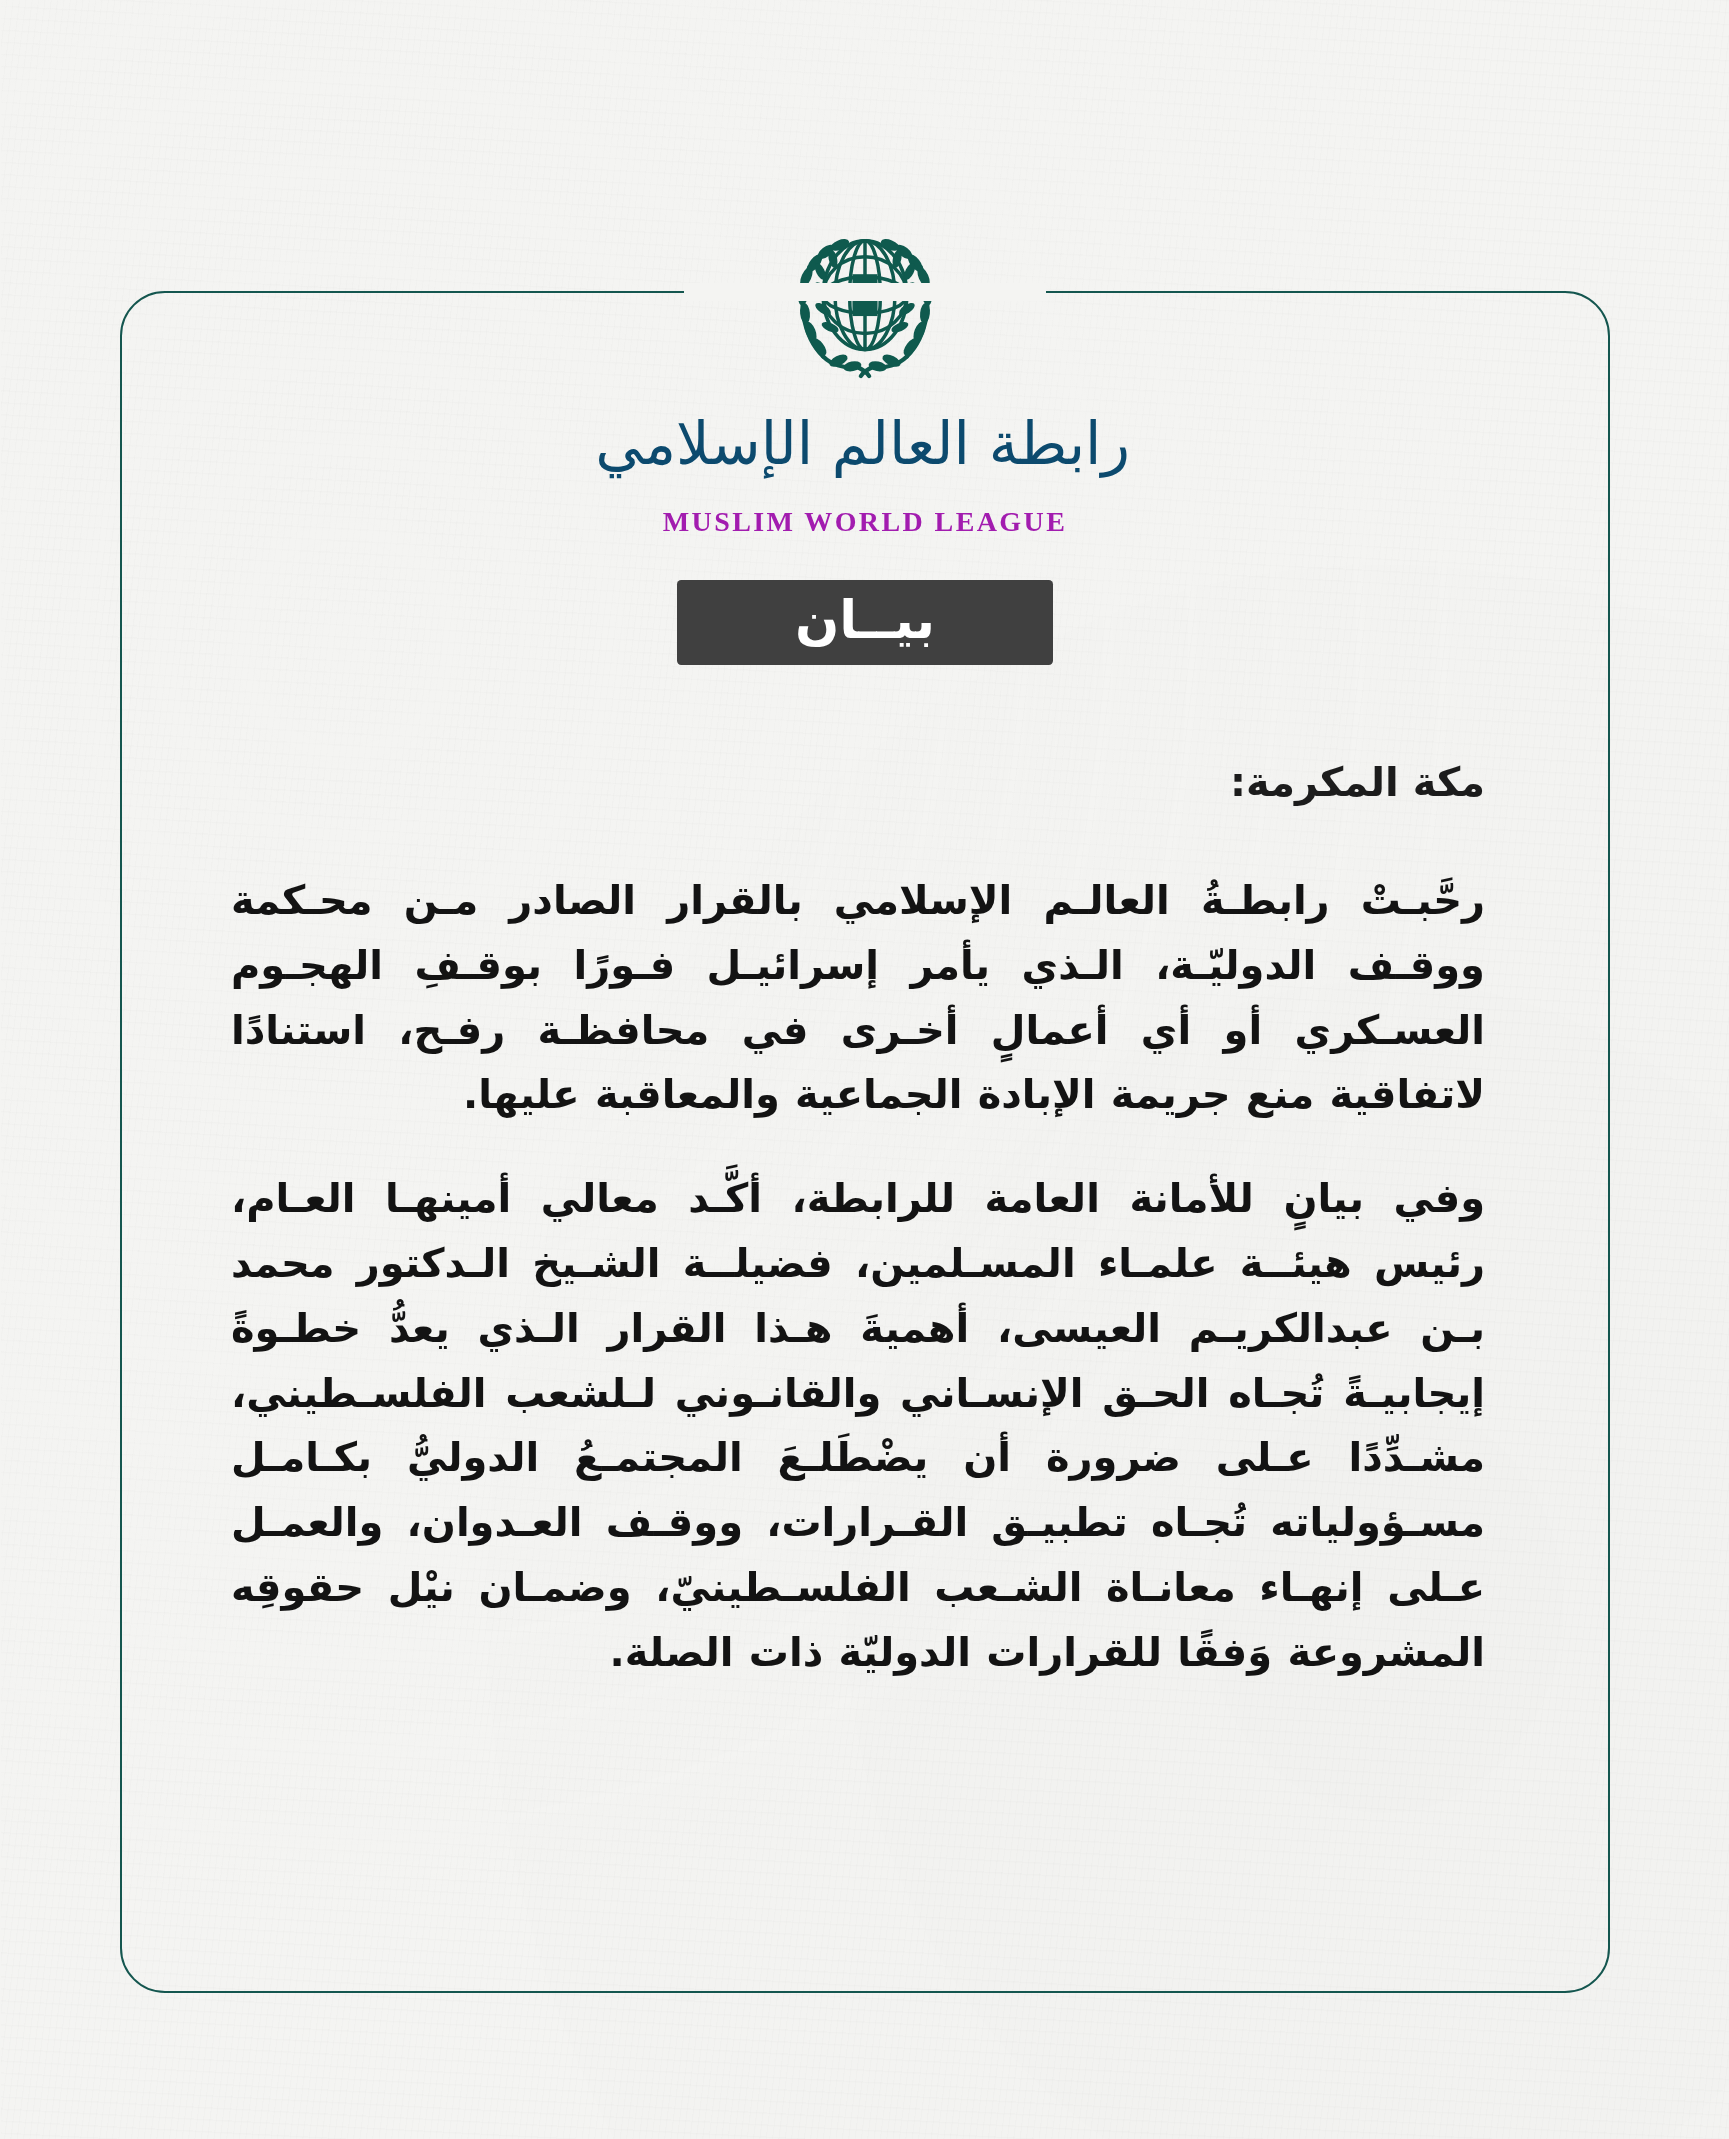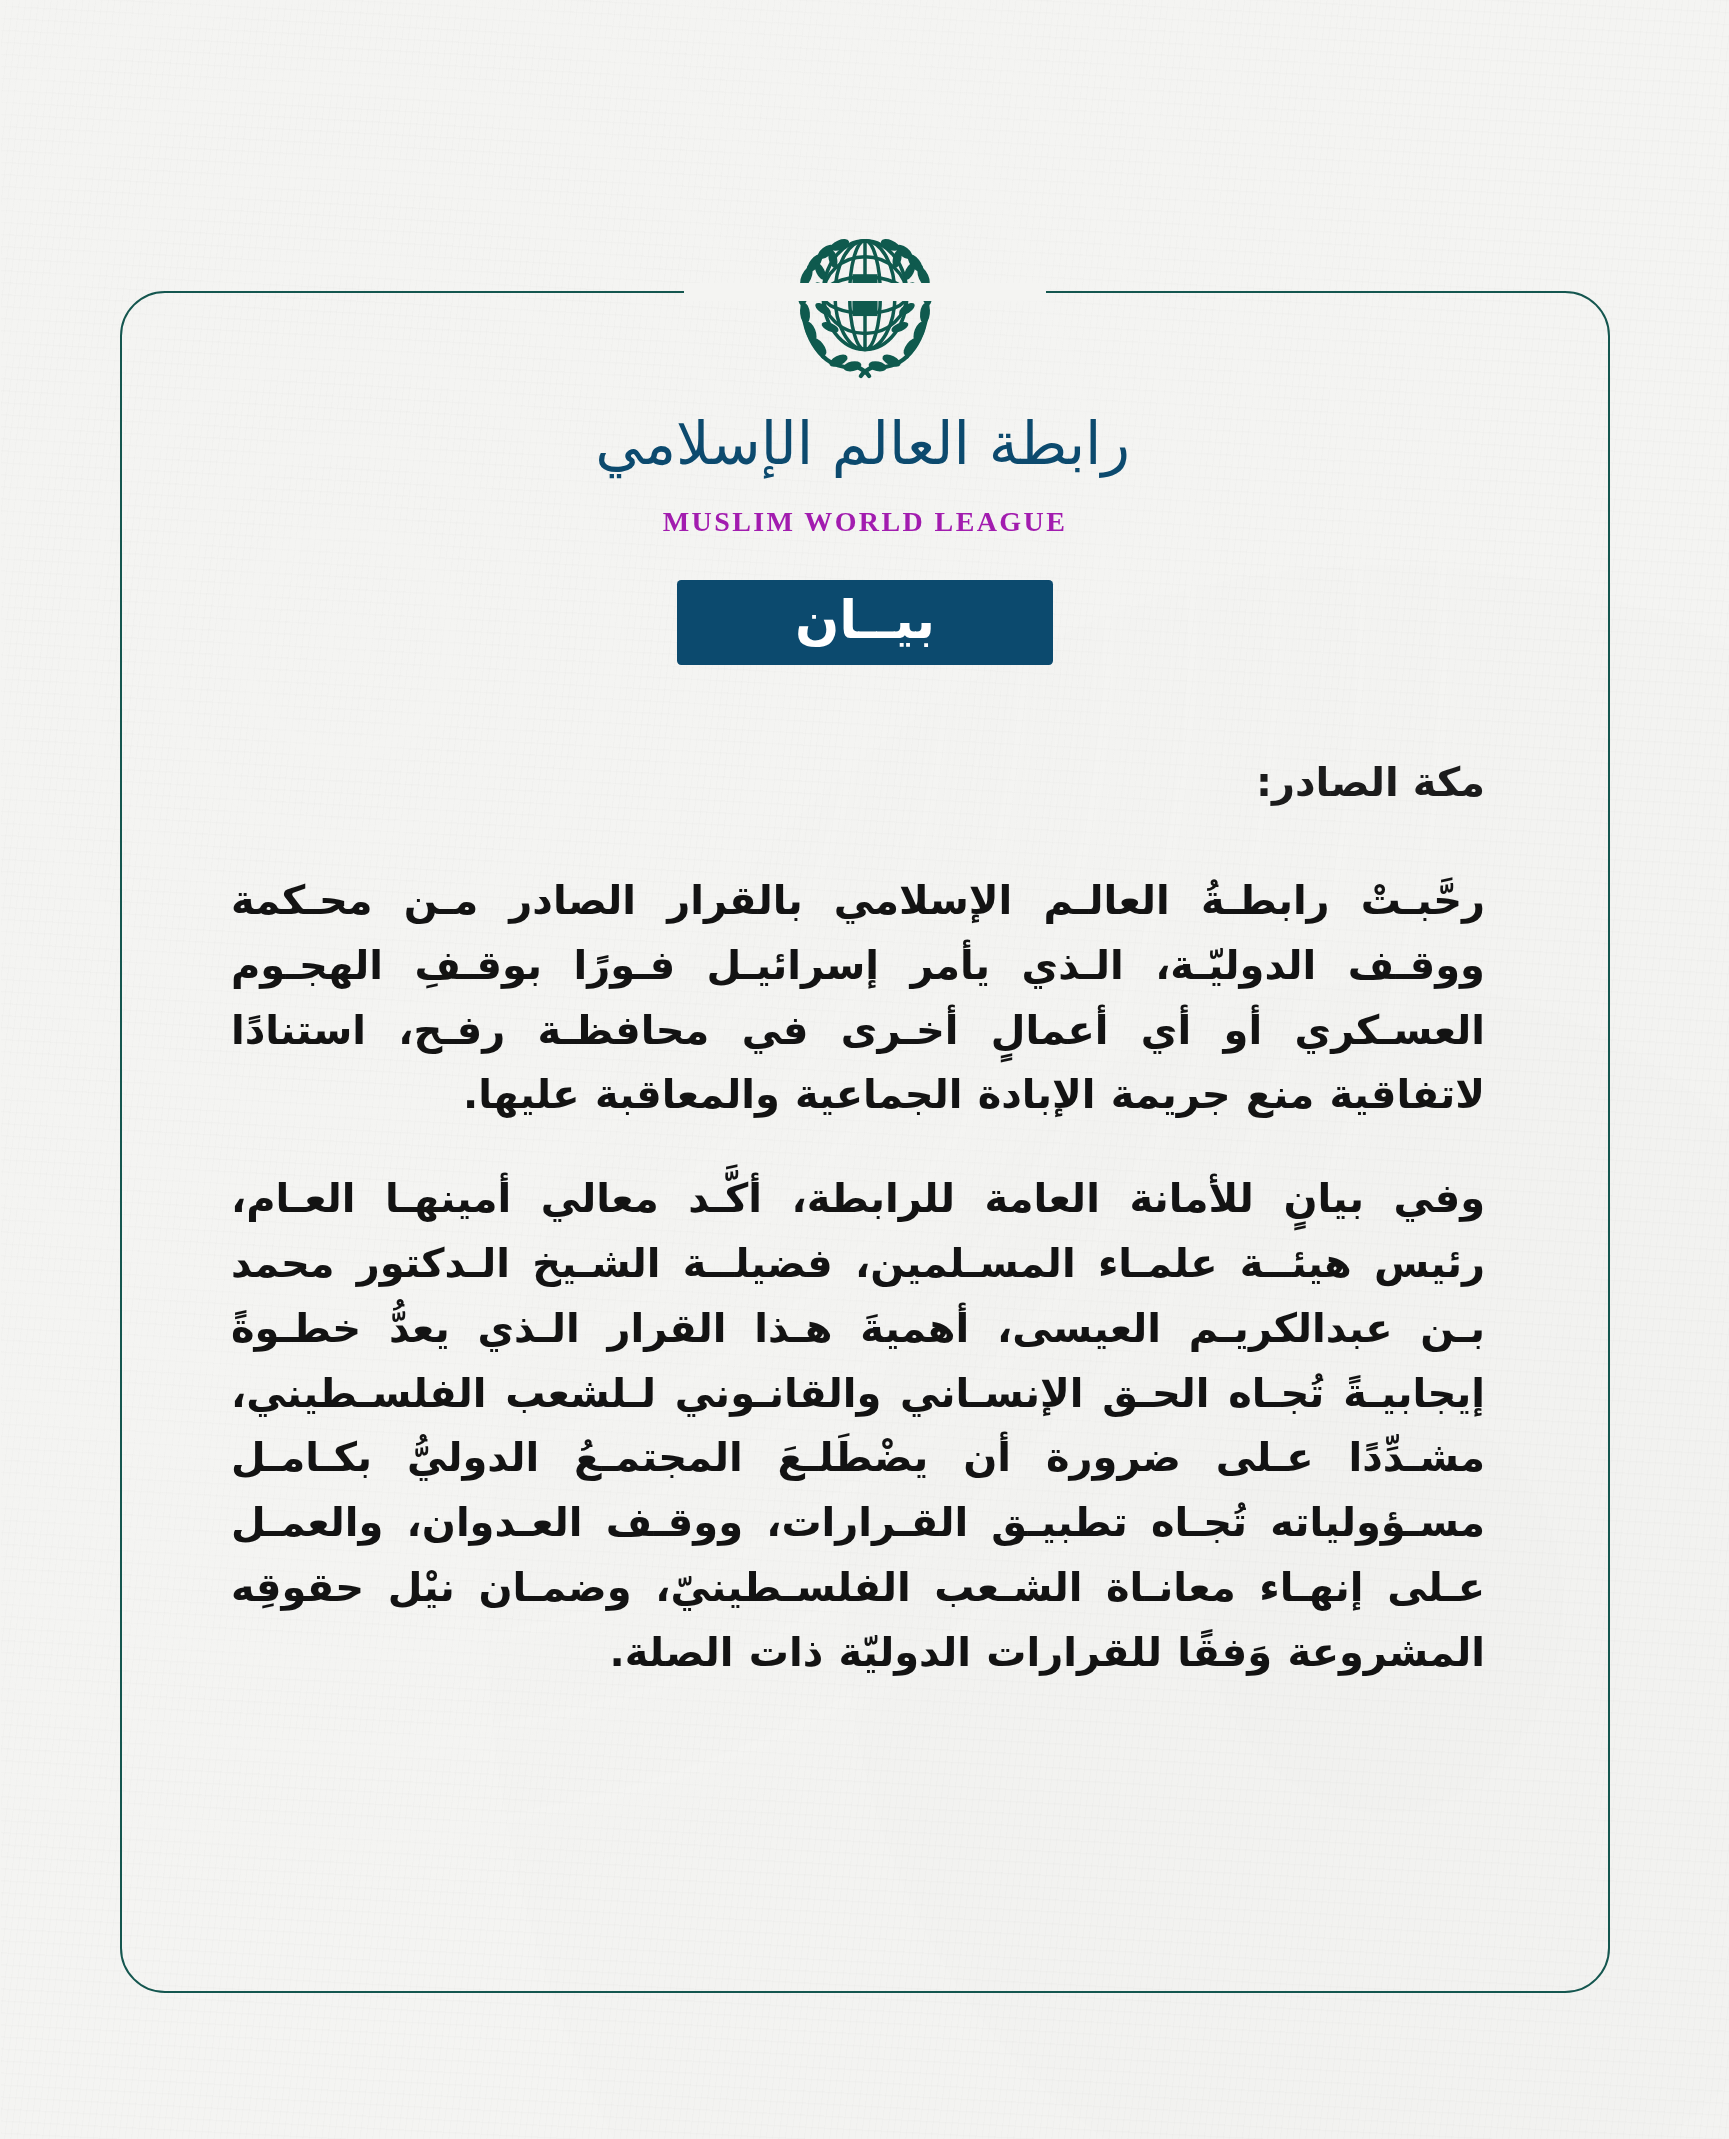--- a/index.html
+++ b/index.html
@@ -81,21 +81,21 @@
     color:#a21caf;
     direction:ltr;
   }
 
   
   .badge{
     position:absolute;
     left:50%;top:580px;
     transform:translateX(-50%);
     width:376px;height:85px;
-    background:#0c4a6e;
+    background:#404040;
     border-radius:4.2px;
     display:flex;align-items:center;justify-content:center;
   }
   .badge-label{
     font-family:"DejaVu Sans", sans-serif;
     font-size:52px;
     font-weight:700;
     color:#ffffff;
     letter-spacing:1.4px;
     line-height:1;
@@ -214,17 +214,17 @@
 <div class="badge">
   <span class="badge-label">بيــان</span>
 </div>
 
 <div class="frame-wrap">
   <div class="frame-edge"></div>
   <div class="frame-gap"></div>
 </div>
 
 <div class="content">
-  <div class="dateline">مكة الصادر:</div>
+  <div class="dateline">مكة المكرمة:</div>
   <p class="para">رحَّبـتْ رابطـةُ العالـم الإسلامي بالقرار الصادر مـن محـكمة ووقـف الدوليّـة، الـذي يأمر إسرائيـل فـورًا بوقـفِ الهجـوم العسـكري أو أي أعمالٍ أخـرى في محافظـة رفـح، استنادًا لاتفاقية منع جريمة الإبادة الجماعية والمعاقبة عليها.</p>
   <p class="para">وفي بيانٍ للأمانة العامة للرابطة، أكَّـد معالي أمينهـا العـام، رئيس هيئــة علمـاء المسـلمين، فضيلــة الشـيخ الـدكتور محمد بـن عبدالكريـم العيسى، أهميةَ هـذا القرار الـذي يعدُّ خطـوةً إيجابيـةً تُجـاه الحـق الإنسـاني والقانـوني لـلشعب الفلسـطيني، مشـدِّدًا عـلى ضرورة أن يضْطَلـعَ المجتمـعُ الدوليُّ بكـامـل مسـؤولياته تُجـاه تطبيـق القـرارات، ووقـف العـدوان، والعمـل عـلى إنهـاء معانـاة الشـعب الفلسـطينيّ، وضمـان نيْل حقوقِه المشروعة وَفقًا للقرارات الدوليّة ذات الصلة.</p>
 </div>
 
 
 </body></html>

